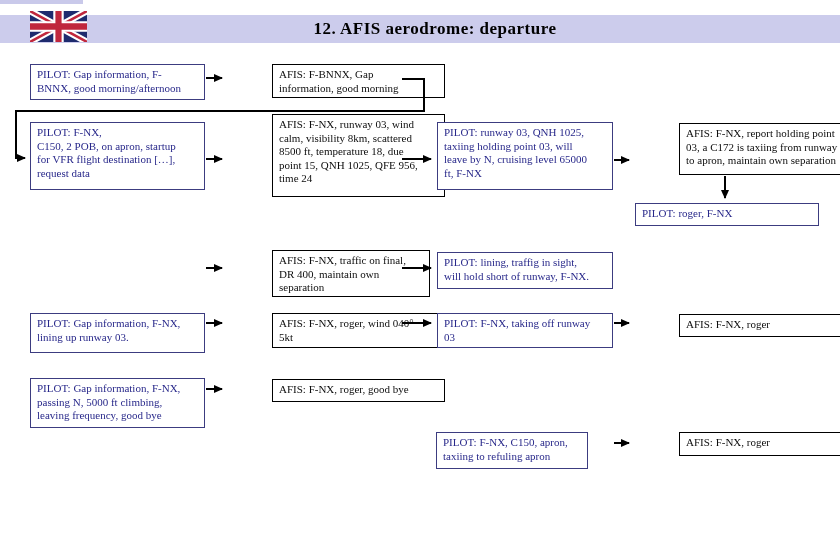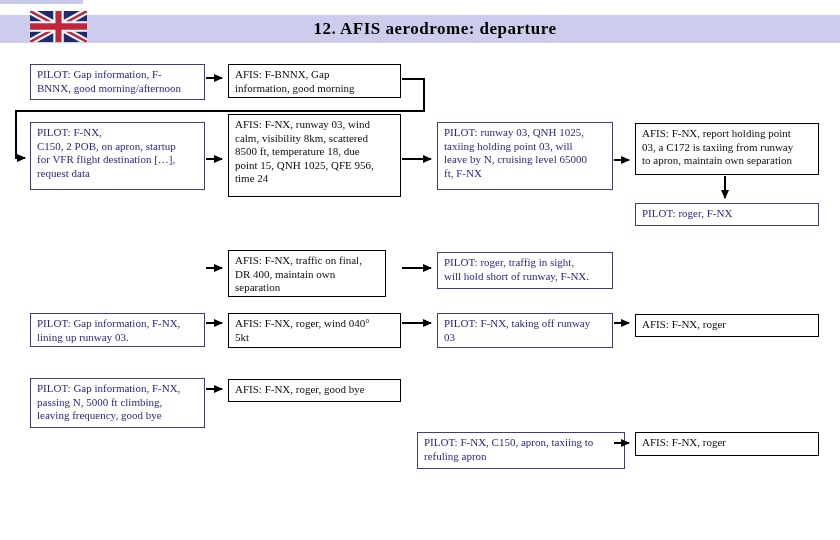--- a/index.html
+++ b/index.html
@@ -38,20 +38,21 @@
     white-space:pre-line;
     color:#000;
   }
   .pilot{
     border-color:#3c3c80;
     color:#28288a;
   }
   .afis{
     border-color:#000;
     color:#0d0d0d;
+    margin-left:44px;
   }
   #connectors{
     position:absolute;left:0;top:0;width:840px;height:540px;
     pointer-events:none;
   }
 </style>
 </head>
 <body>
 
 <div id="slide">
@@ -73,31 +74,31 @@
   <div class="box afis" style="left:228px;top:64px;width:173px;height:34px">AFIS: F-BNNX, Gap information, good morning</div>
 
   <div class="box pilot" style="left:30px;top:122px;width:175px;height:68px">PILOT: F-NX,
 C150, 2 POB, on apron, startup for VFR flight destination […], request data</div>
   <div class="box afis" style="left:228px;top:114px;width:173px;height:83px">AFIS: F-NX, runway 03, wind calm, visibility 8km, scattered 8500 ft, temperature 18, due point 15, QNH 1025, QFE 956, time 24</div>
   <div class="box pilot" style="left:437px;top:122px;width:176px;height:68px">PILOT: runway 03, QNH 1025, taxiing holding point 03, will leave by N, cruising level 65000 ft, F-NX</div>
   <div class="box afis" style="left:635px;top:123px;width:184px;height:52px">AFIS: F-NX, report holding point 03, a C172 is taxiing from runway to apron, maintain own separation</div>
   <div class="box pilot" style="left:635px;top:203px;width:184px;height:23px">PILOT: roger, F-NX</div>
 
   <div class="box afis" style="left:228px;top:250px;width:158px;height:47px">AFIS: F-NX, traffic on final, DR 400, maintain own separation</div>
-  <div class="box pilot" style="left:437px;top:252px;width:176px;height:37px">PILOT: roger, traffig in sight, will hold short of runway, F-NX.</div>
+  <div class="box pilot" style="left:437px;top:252px;width:176px;height:37px">PILOT: lining, traffig in sight, will hold short of runway, F-NX.</div>
 
-  <div class="box pilot" style="left:30px;top:313px;width:175px;height:34px">PILOT: Gap information, F-NX, lining up runway 03.</div>
+  <div class="box pilot" style="left:30px;top:313px;width:175px;height:40px">PILOT: Gap information, F-NX, lining up runway 03.</div>
   <div class="box afis" style="left:228px;top:313px;width:173px;height:35px">AFIS: F-NX, roger, wind 040° 5kt</div>
   <div class="box pilot" style="left:437px;top:313px;width:176px;height:35px">PILOT: F-NX, taking off runway 03</div>
   <div class="box afis" style="left:635px;top:314px;width:184px;height:23px">AFIS: F-NX, roger</div>
 
   <div class="box pilot" style="left:30px;top:378px;width:175px;height:50px">PILOT: Gap information, F-NX, passing N, 5000 ft climbing, leaving frequency, good bye</div>
   <div class="box afis" style="left:228px;top:379px;width:173px;height:23px">AFIS: F-NX, roger, good bye</div>
 
-  <div class="box pilot" style="left:417px;top:432px;width:208px;height:37px">PILOT: F-NX, C150, apron, taxiing to refuling apron</div>
+  <div class="box pilot" style="left:436px;top:432px;width:152px;height:37px">PILOT: F-NX, C150, apron, taxiing to refuling apron</div>
   <div class="box afis" style="left:635px;top:432px;width:184px;height:24px">AFIS: F-NX, roger</div>
 
   <svg id="connectors" width="840" height="540" viewBox="0 0 840 540">
     <defs>
       <marker id="ah" markerWidth="9" markerHeight="8" refX="8" refY="4" orient="auto" markerUnits="userSpaceOnUse">
         <path d="M0,0 L9,4 L0,8 Z" fill="#000"></path>
       </marker>
     </defs>
     <g stroke="#000" stroke-width="2" fill="none">
       <path d="M206,78 H222" marker-end="url(#ah)"></path>

